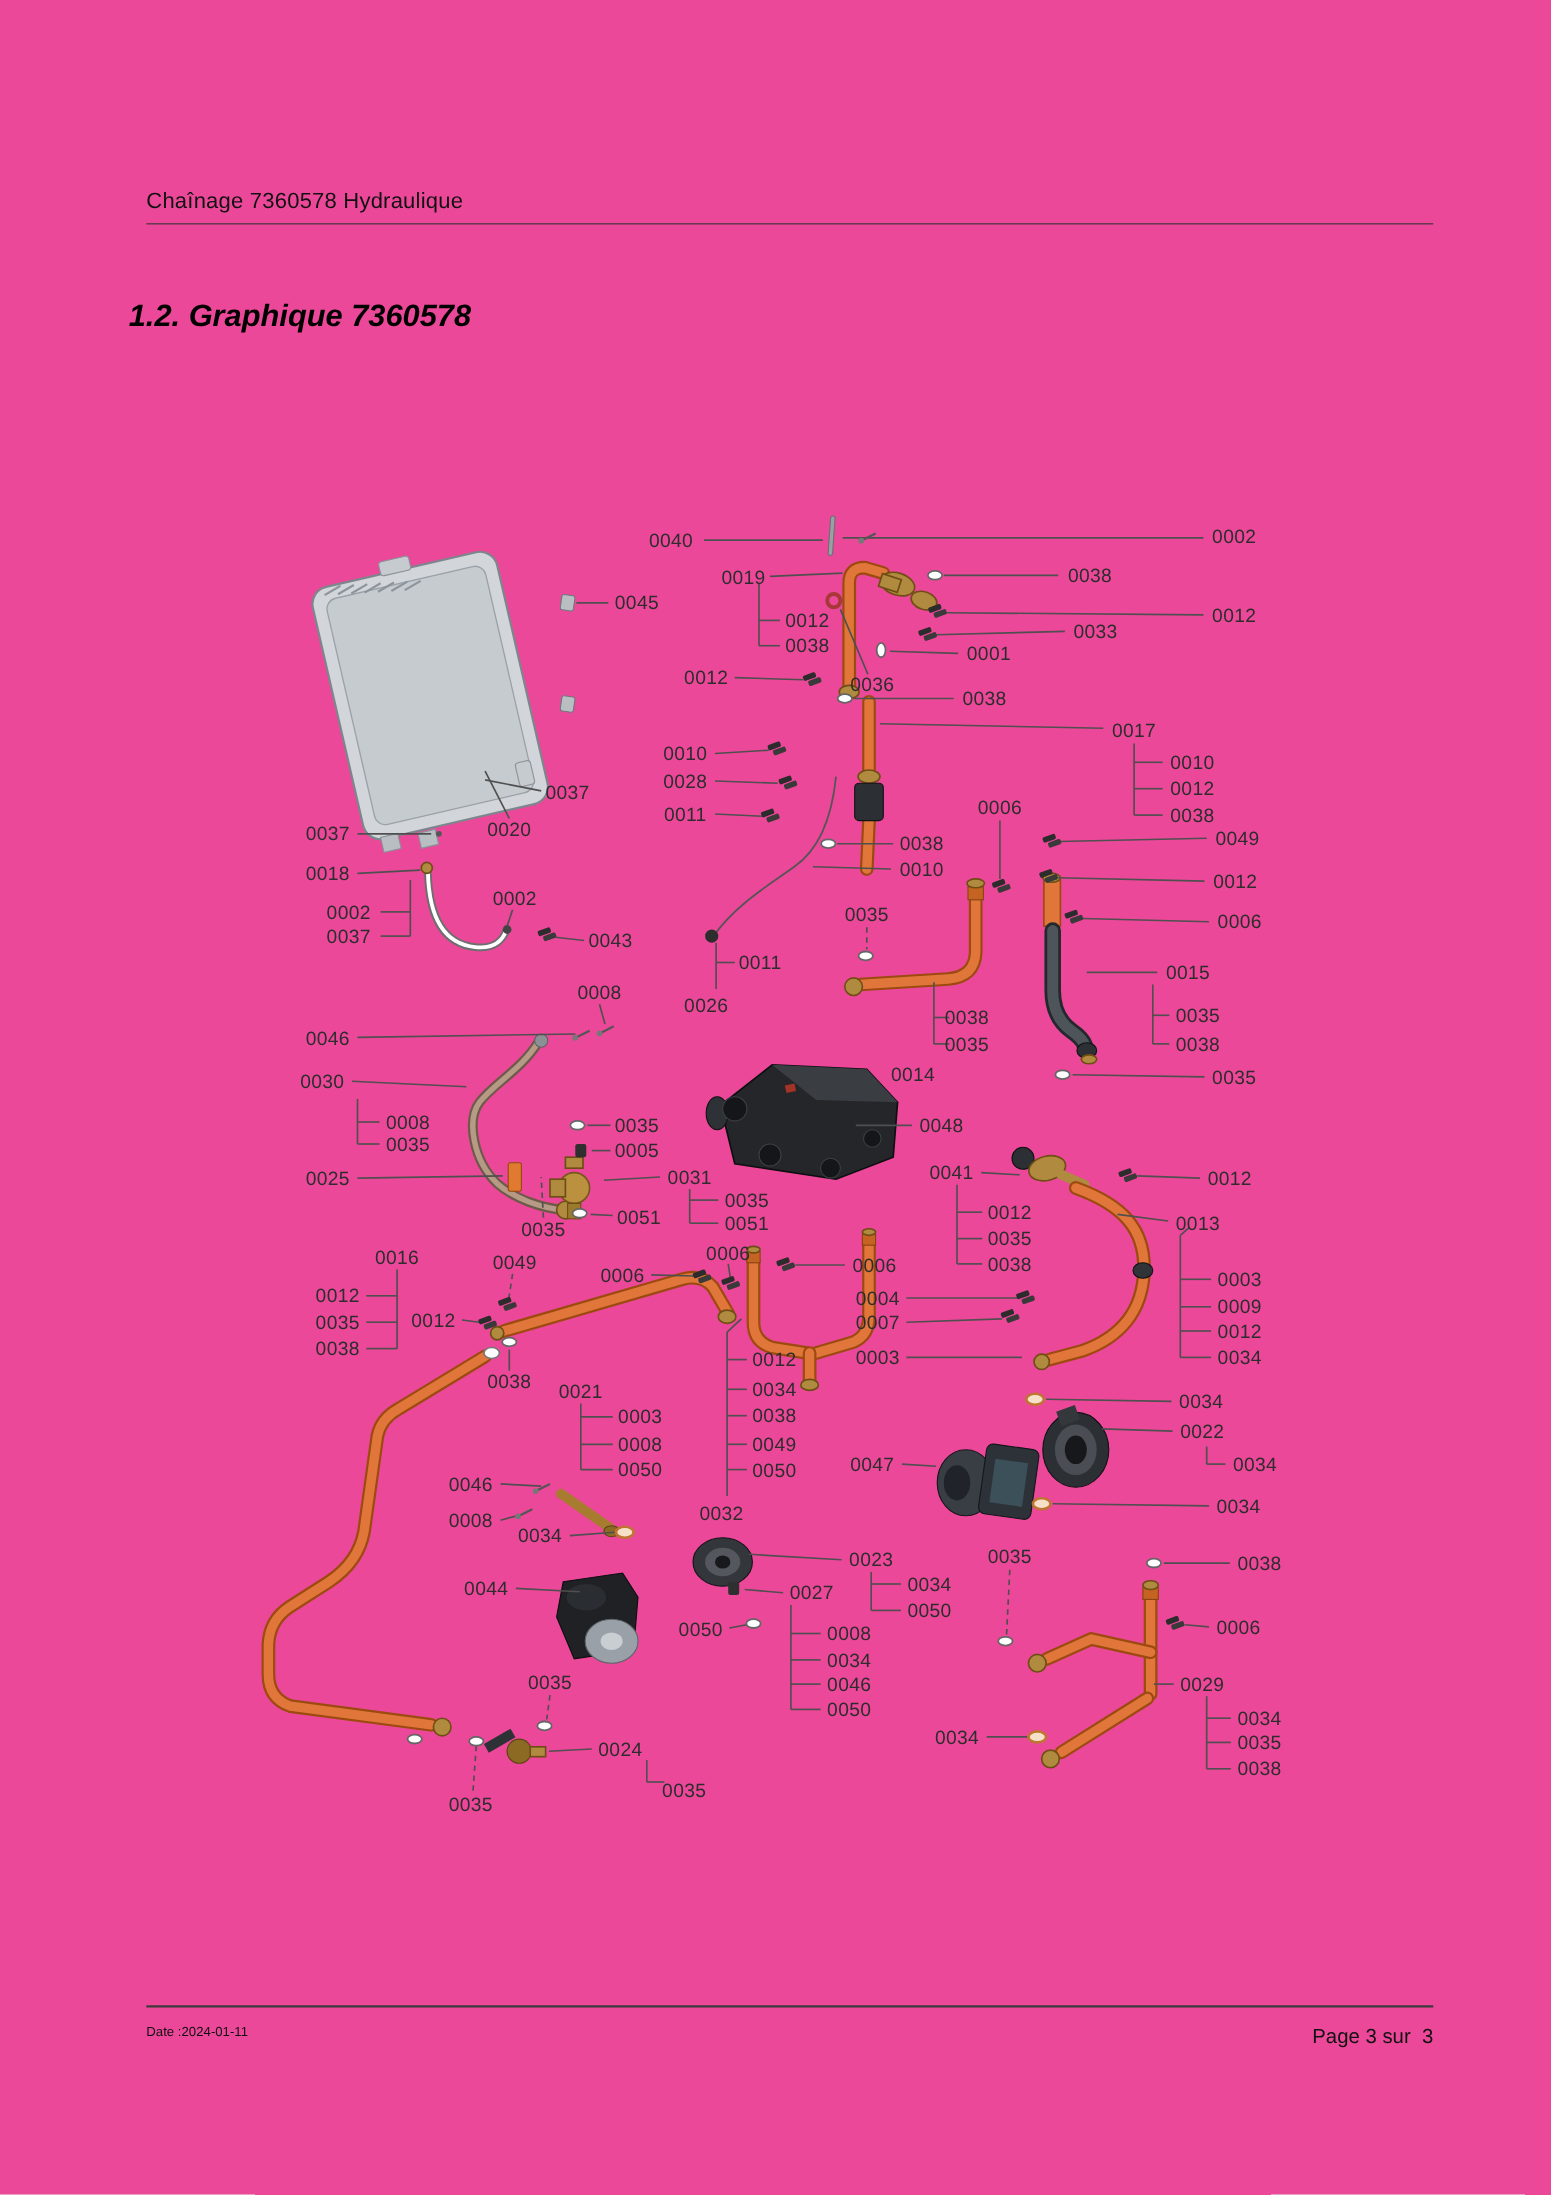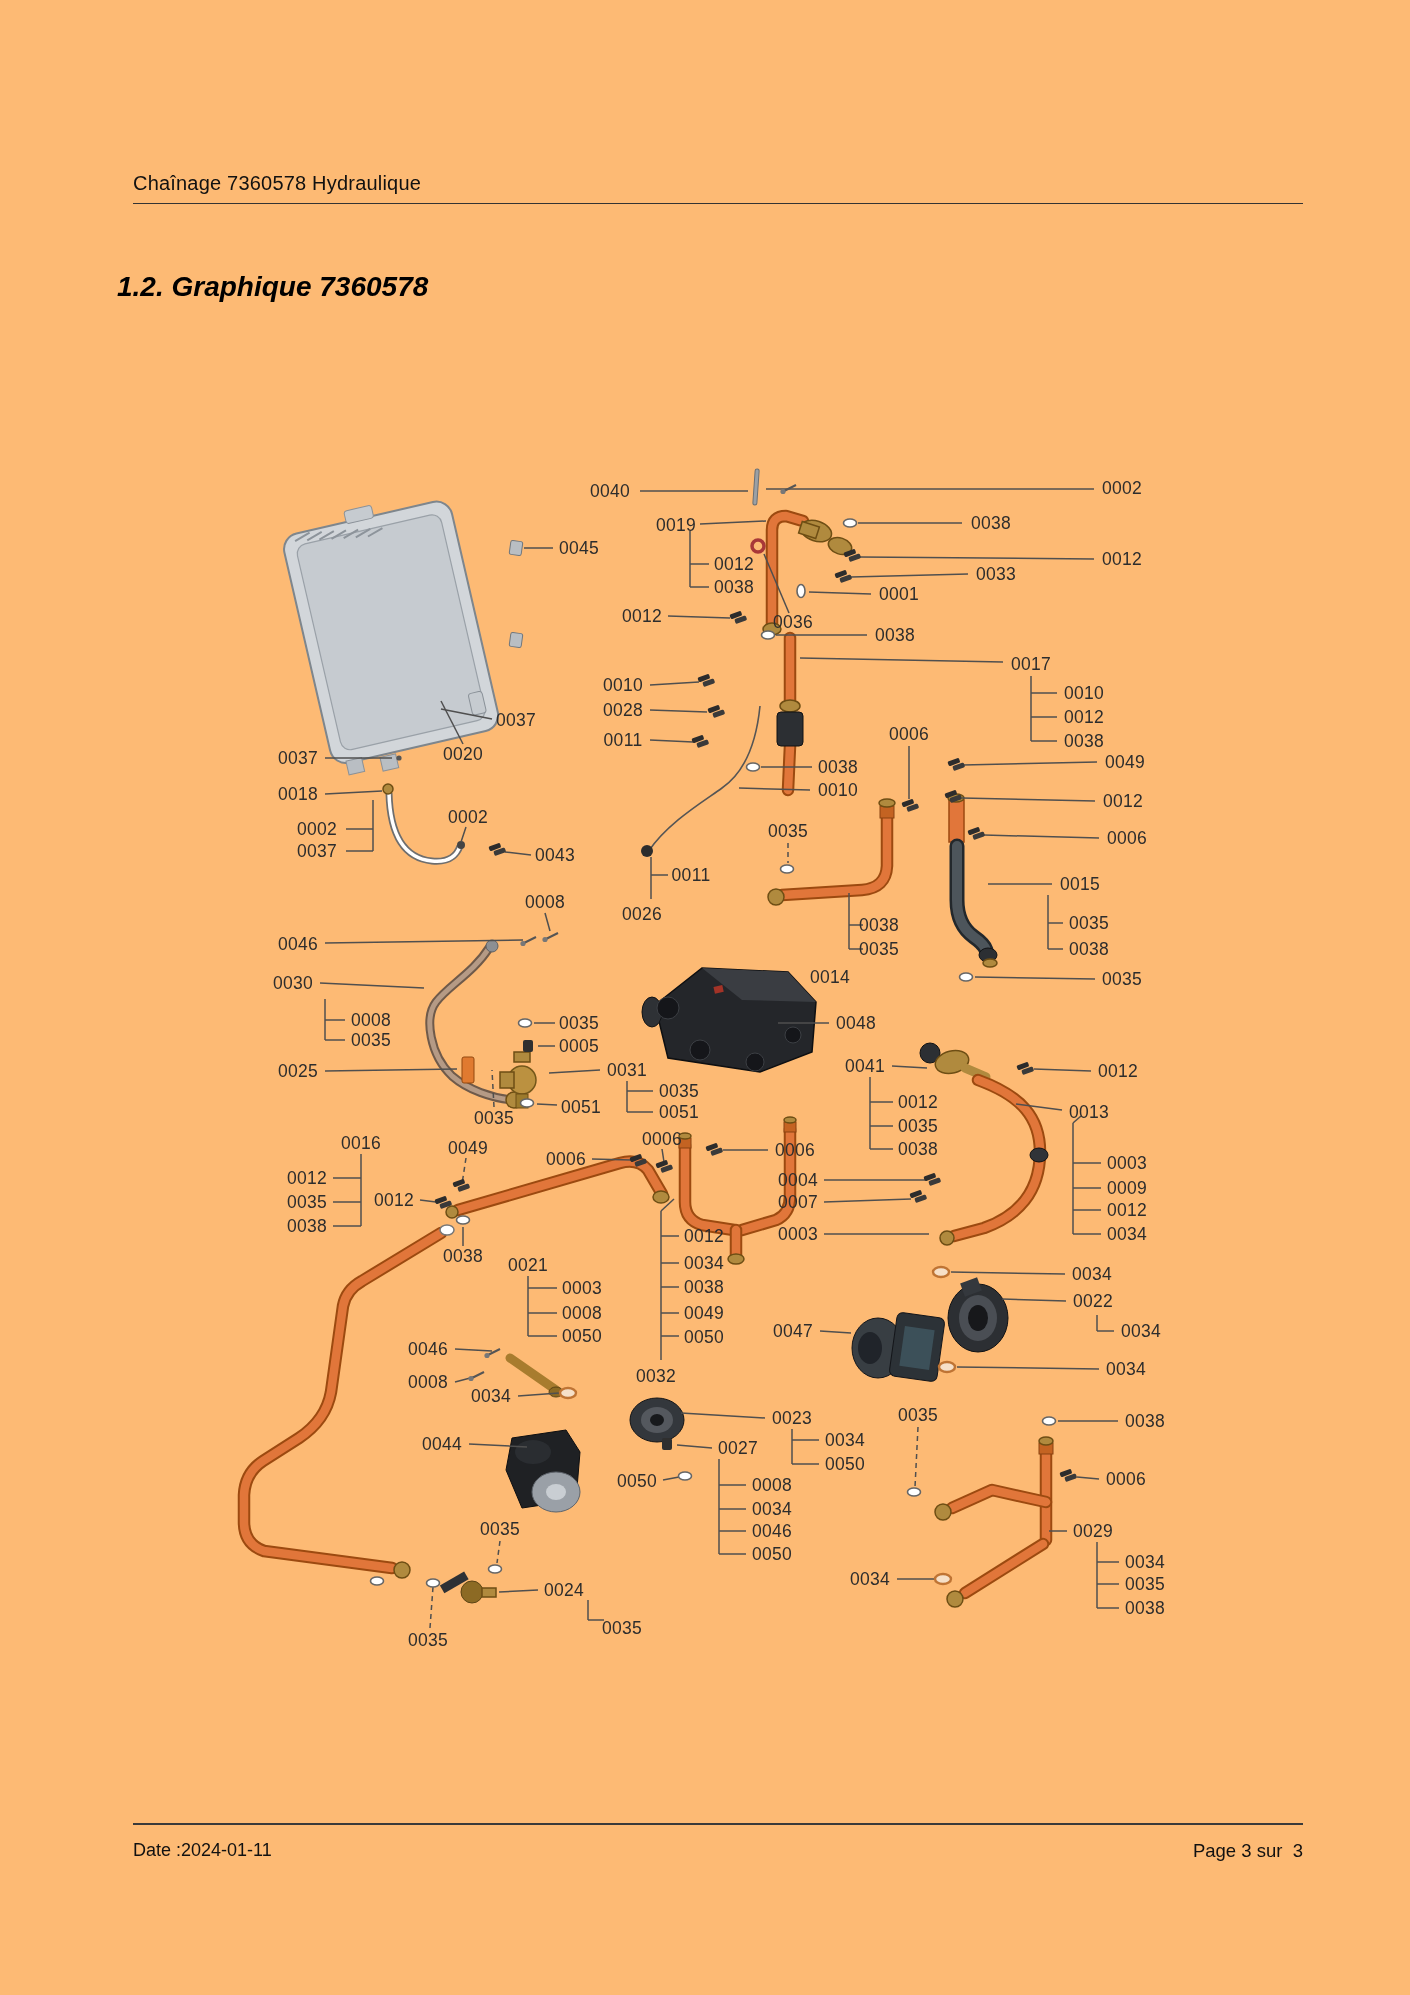--- a/index.html
+++ b/index.html
@@ -1,22 +1,22 @@
 <!DOCTYPE html>
 <html><head>
 <meta charset="utf-8">
 <style>
   html,body{margin:0;padding:0;background:#e8e8e8;}
-  .page{position:relative;width:1410px;height:1995px;background:#fdba74;margin:0 auto;
+  .page{position:relative;width:1410px;height:1995px;background:#ec4899;margin:0 auto;
         font-family:"Liberation Sans", sans-serif;color:#1c1c1c;overflow:hidden;}
   .header-title{position:absolute;left:133px;top:172px;font-size:20px;letter-spacing:.2px;color:#111;}
   .header-rule{position:absolute;left:133px;top:203px;width:1170px;height:0;border-top:1.6px solid #333;}
   .section-title{position:absolute;left:117px;top:271px;font-size:28px;font-weight:bold;color:#000;font-style:italic;}
   .footer-rule{position:absolute;left:133px;top:1823px;width:1170px;height:0;border-top:2px solid #3a3a3a;}
-  .footer-date{position:absolute;left:133px;top:1840px;font-size:18px;color:#111;white-space:pre;}
+  .footer-date{position:absolute;left:133px;top:1840px;font-size:12px;color:#111;white-space:pre;}
   .footer-page{position:absolute;right:107px;top:1840px;font-size:18.5px;color:#111;white-space:pre;margin-left:16px;}
   .diagram-svg{position:absolute;left:0;top:0;}
   .lbl{font:17.5px "Liberation Sans", sans-serif;fill:#2d2d2d;text-anchor:middle;letter-spacing:.3px;}
   .ldr{stroke:#4f4f4f;stroke-width:1.5;fill:none;}
   .po{stroke:#9c4a10;stroke-width:12.5;fill:none;stroke-linecap:round;stroke-linejoin:round;}
   .pi{stroke:#e1763a;stroke-width:8.5;fill:none;stroke-linecap:round;stroke-linejoin:round;}
   .dpo{stroke:#23282c;stroke-width:15;fill:none;stroke-linecap:round;stroke-linejoin:round;}
   .dpi{stroke:#4d555b;stroke-width:10;fill:none;stroke-linecap:round;stroke-linejoin:round;}
   .cpo{stroke:#6f5a4a;stroke-width:9;fill:none;stroke-linecap:round;}
   .cpi{stroke:#b59a85;stroke-width:5;fill:none;stroke-linecap:round;}

